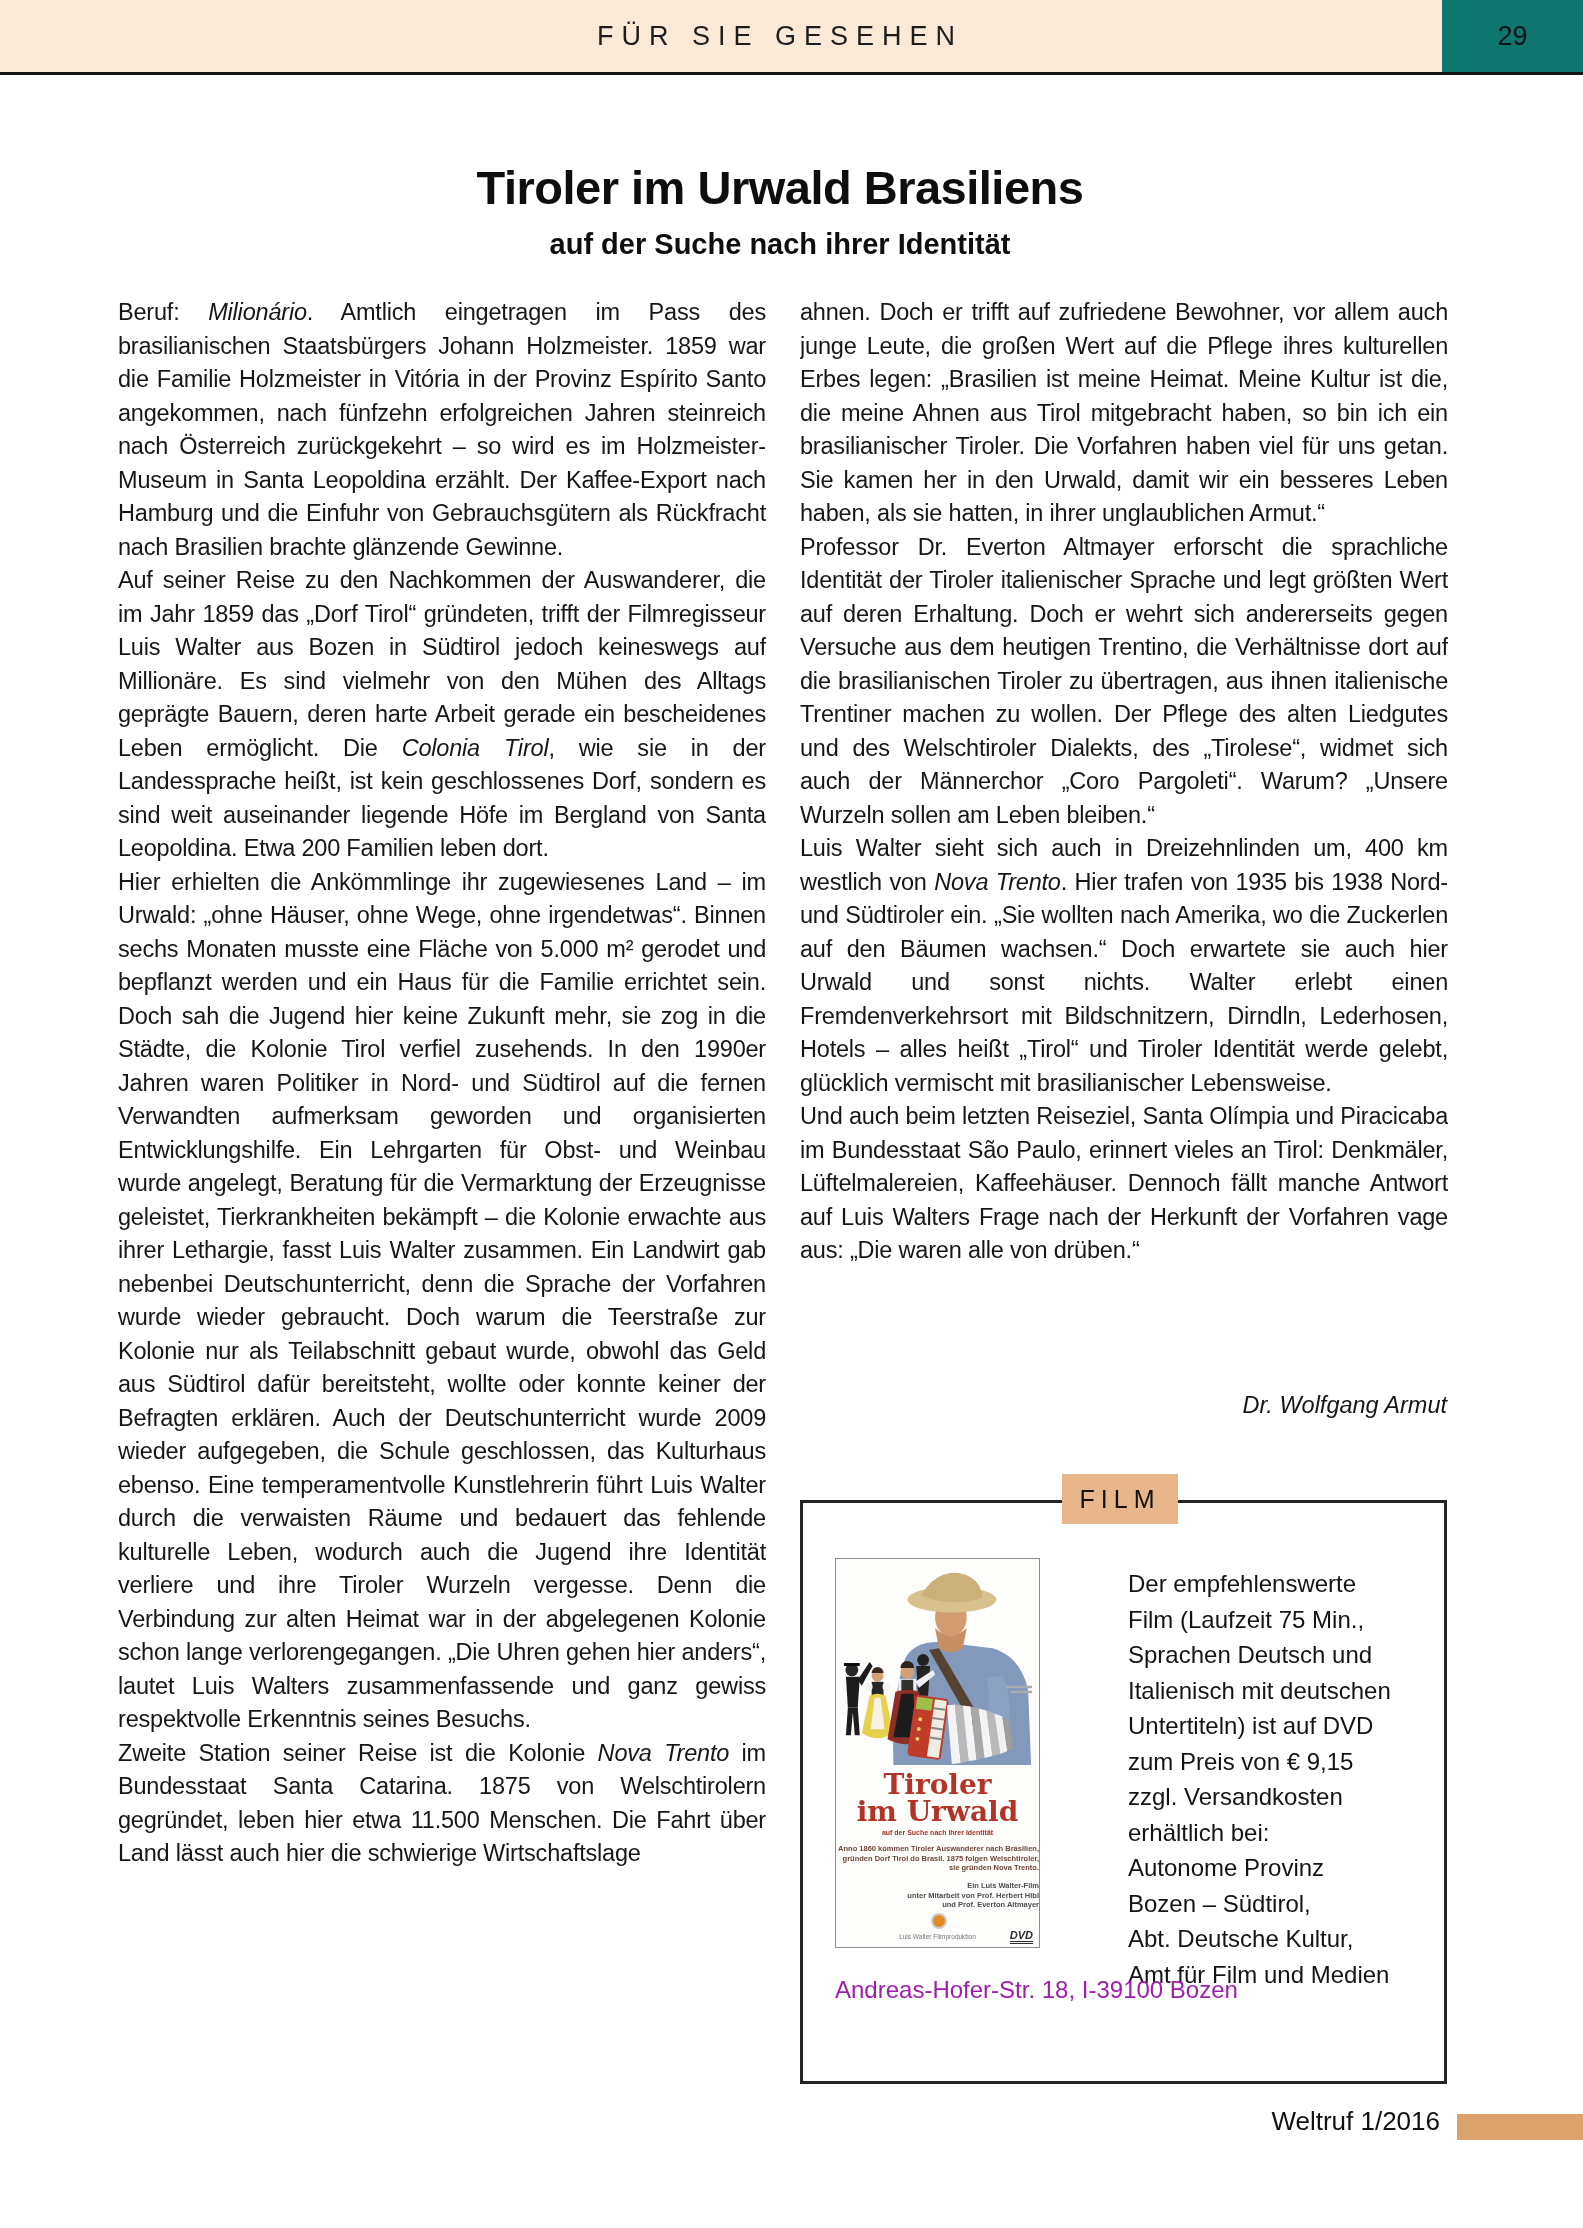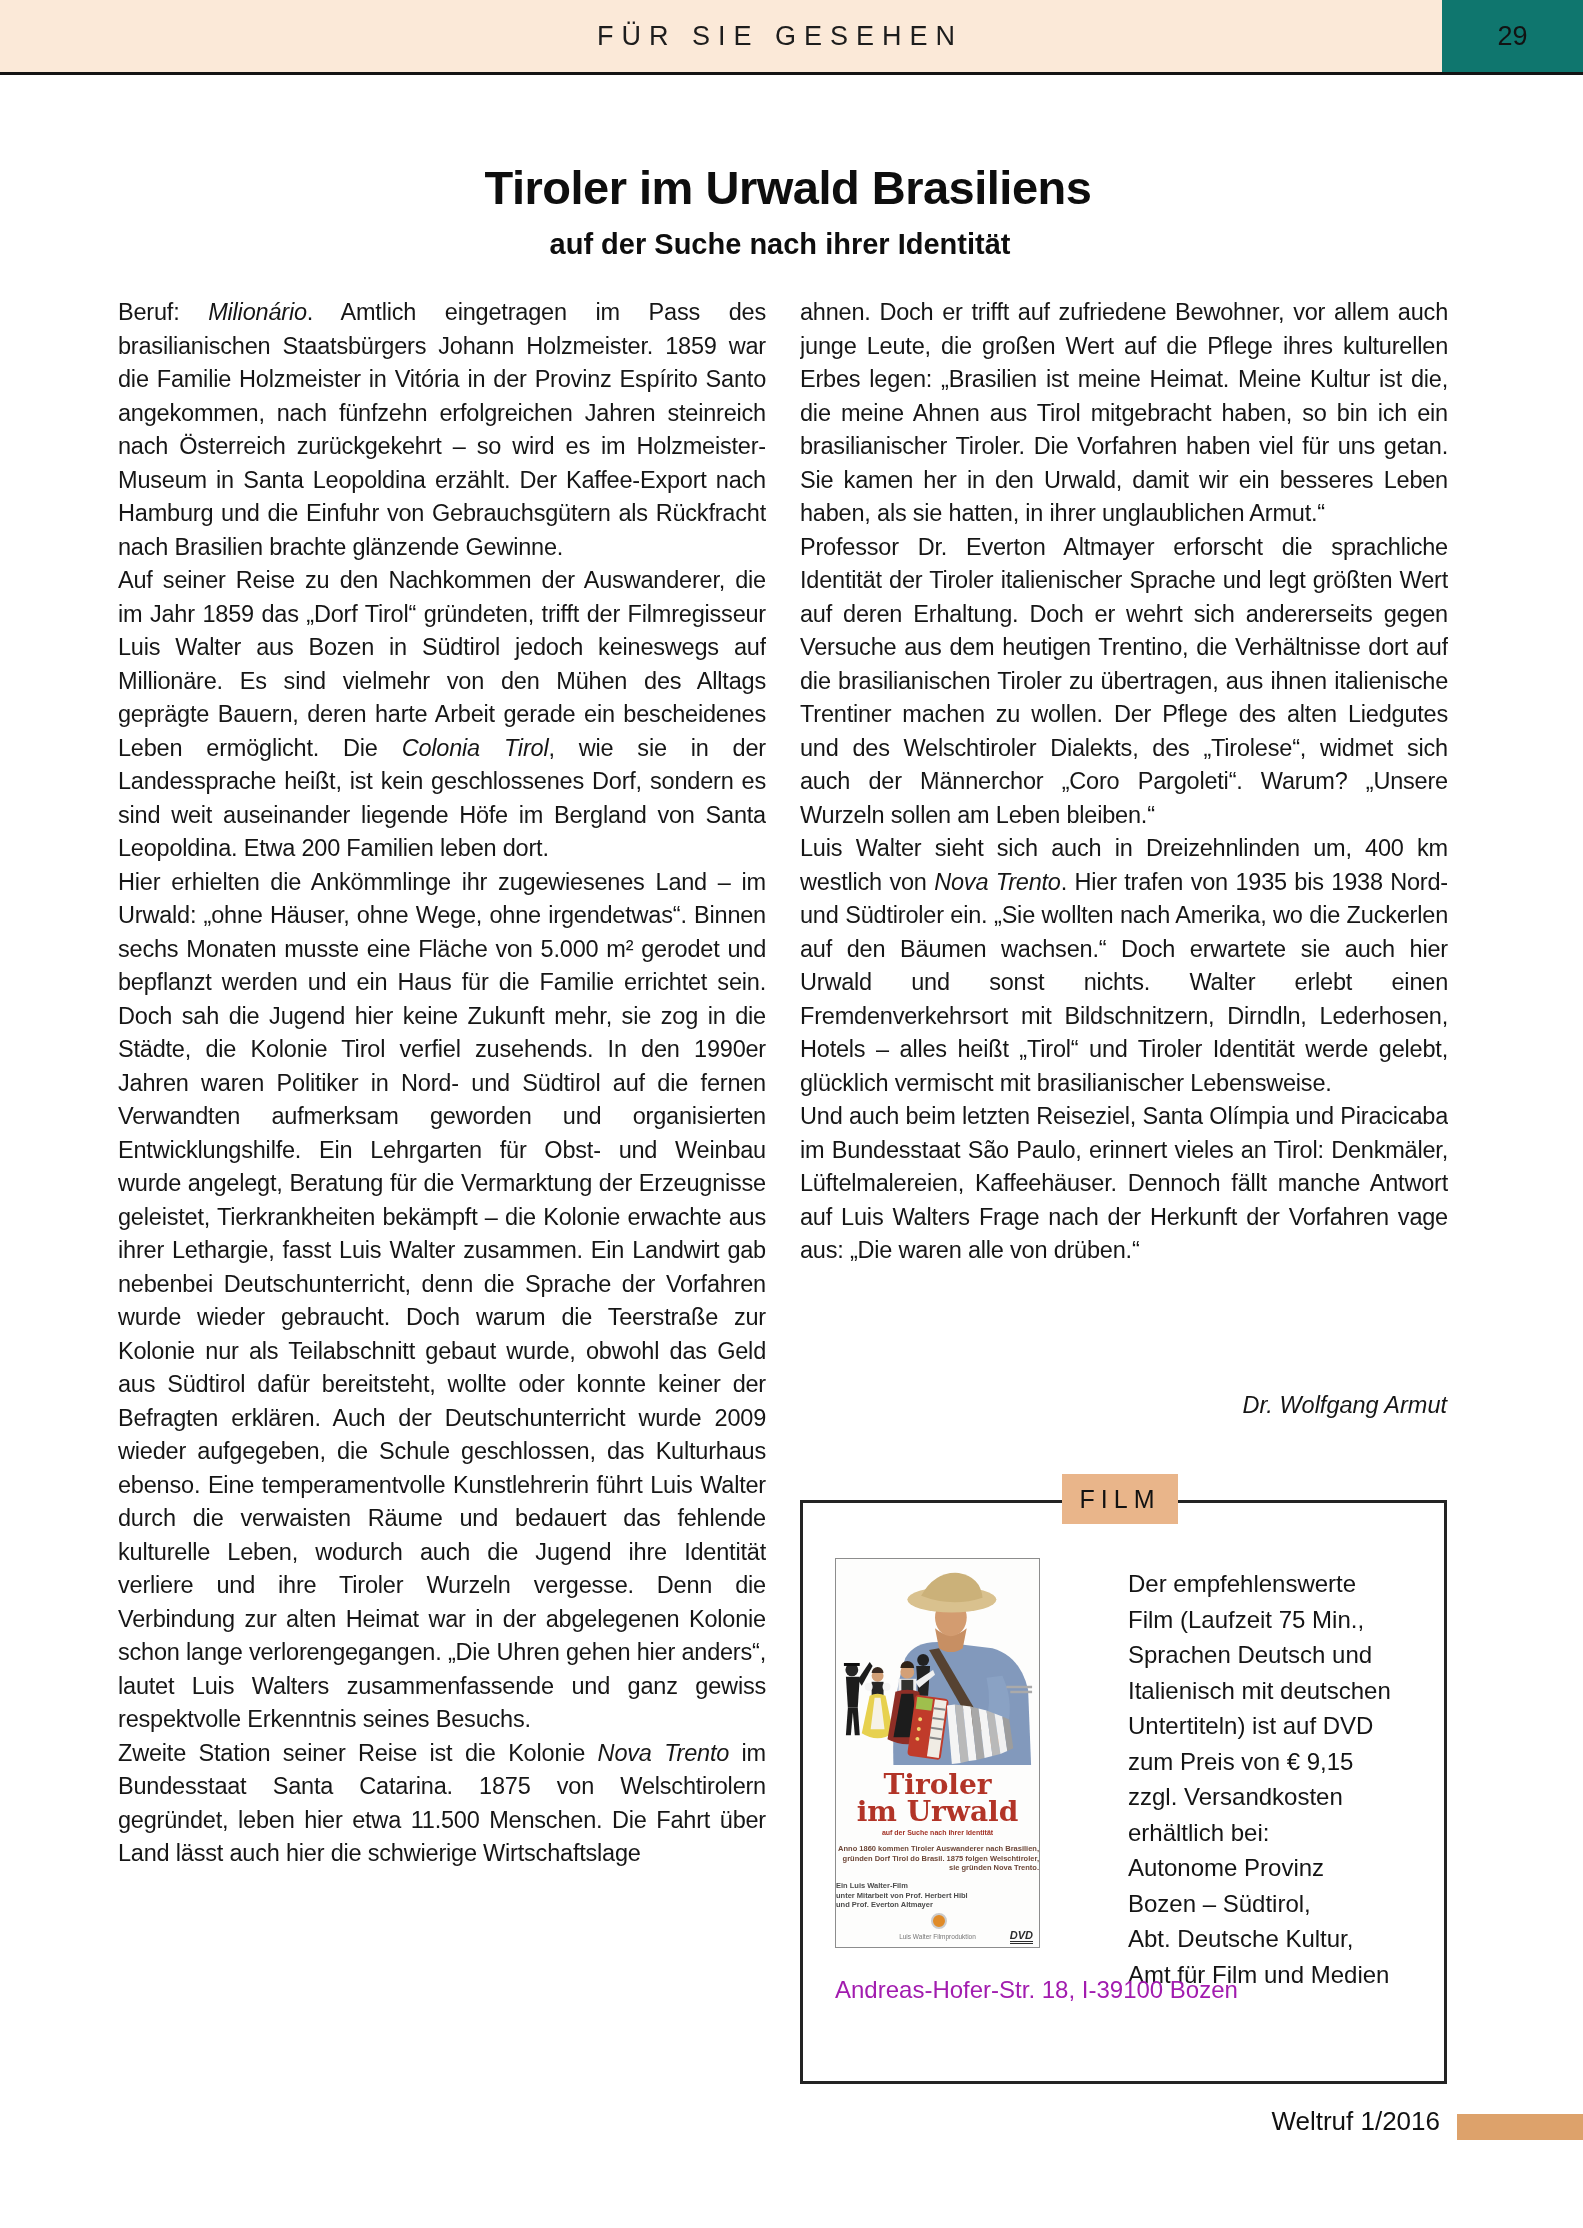--- a/index.html
+++ b/index.html
@@ -17,21 +17,21 @@
   }
   .pagebox{
     left:1442px;top:0;width:141px;height:72px;background:#0f766e;
     display:flex;align-items:center;justify-content:center;font-size:27px;color:#121212;
   }
   .band-rule{left:0;top:72px;width:1583px;height:3px;background:#141414;}
 
   
   .article-title{
     left:0;top:160px;width:1560px;text-align:center;
-    font-size:47px;font-weight:bold;letter-spacing:-0.5px;color:#0e0e0e;padding-left:8px;
+    font-size:47px;font-weight:bold;letter-spacing:-0.5px;color:#0e0e0e;
   }
   .article-subtitle{
     left:0;top:228px;width:1560px;text-align:center;
     font-size:29px;font-weight:bold;color:#0e0e0e;
   }
 
   
   .col{
     top:296px;width:648px;font-size:23.5px;line-height:33.5px;
     text-align:justify;letter-spacing:-0.2px;overflow:hidden;
@@ -66,21 +66,21 @@
   }
   .cover-tagline{
     position:absolute;left:0;top:270px;width:100%;text-align:center;
     font-size:7px;font-weight:bold;color:#a23327;filter:blur(.35px);
   }
   .cover-blurb{
     position:absolute;left:0;top:285px;width:100%;text-align:right;
     font-size:7.5px;line-height:9.5px;font-weight:bold;color:#6d4637;filter:blur(.4px);
   }
   .cover-credits{
-    position:absolute;left:0;top:322px;width:100%;text-align:left;
+    position:absolute;left:0;top:322px;width:100%;text-align:right;
     font-size:7.5px;line-height:9.5px;font-weight:bold;color:#4c4c4c;filter:blur(.4px);
   }
   .cover-logo{
     position:absolute;left:95px;top:354px;width:12px;height:12px;border-radius:50%;
     background:#e08b28;border:2px solid #cccccc;
   }
   .cover-production{
     position:absolute;left:0;top:374px;width:100%;text-align:center;
     font-size:6.5px;color:#777;filter:blur(.4px);
   }

